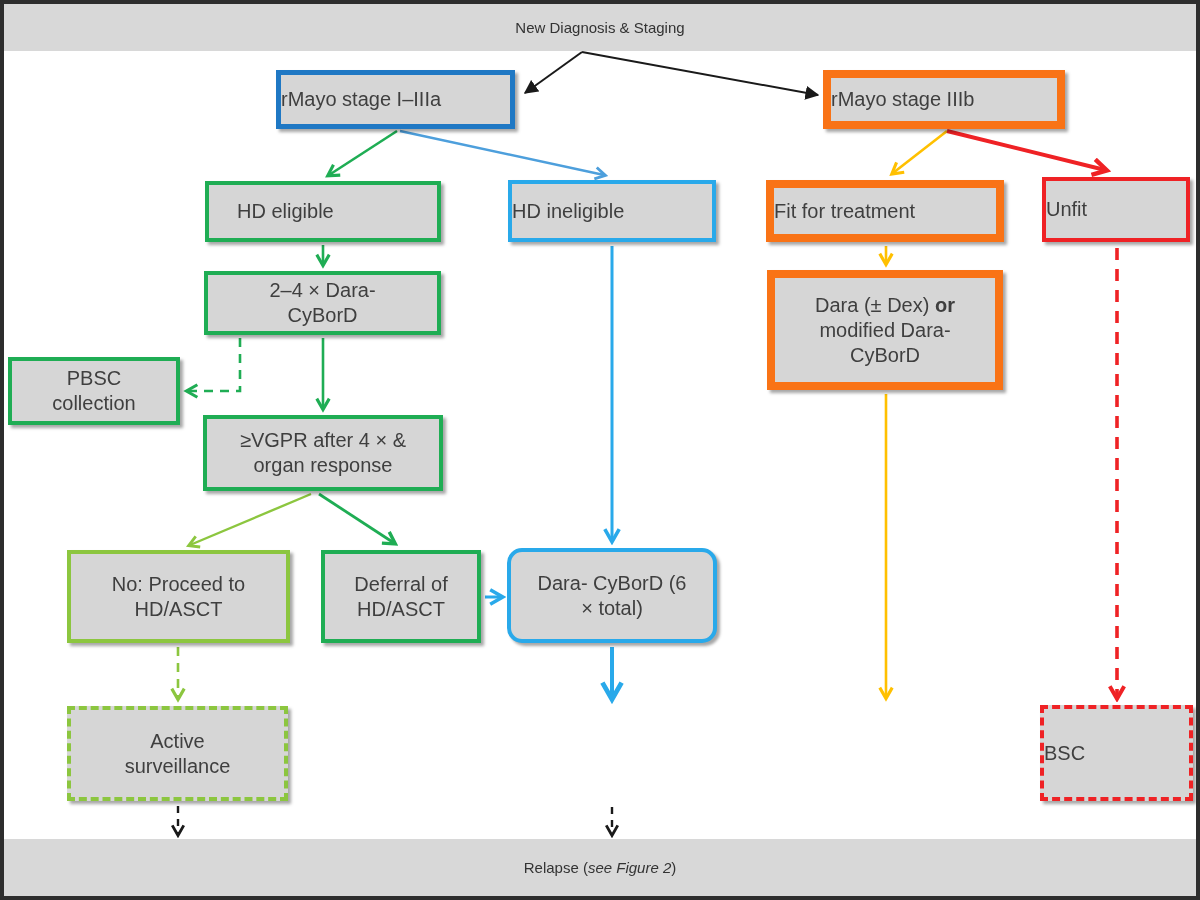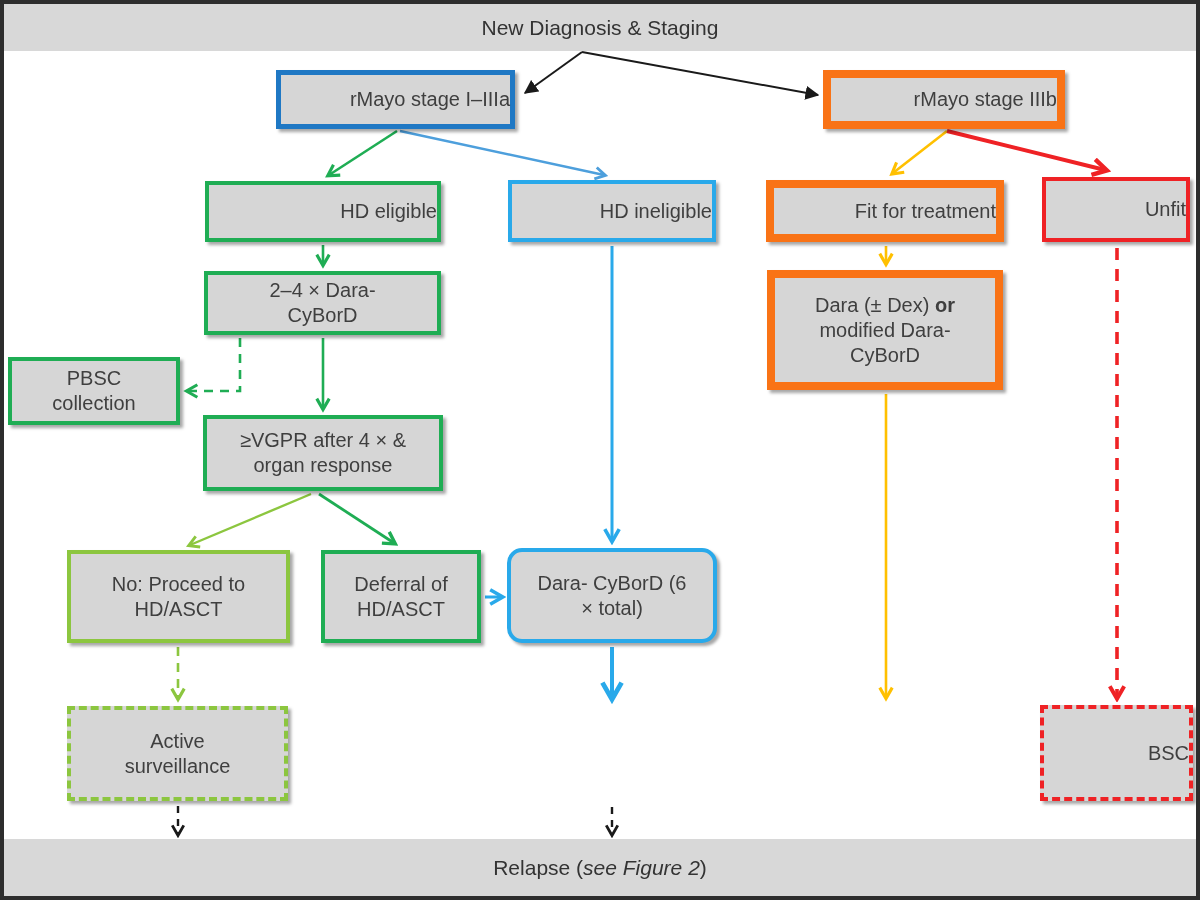--- a/index.html
+++ b/index.html
@@ -14,41 +14,41 @@
     position:absolute;inset:0;
     border:4px solid #2d2d2d;
     pointer-events:none;
     z-index:30;
   }
   .banner{
     position:absolute;left:4px;right:4px;
     background:#d8d8d8;
     display:flex;align-items:center;justify-content:center;
     color:#333333;
-    font-size:21px;
+    font-size:15px;
     z-index:5;
   }
   #banner-top{top:4px;height:47px;}
   #banner-bottom{bottom:4px;height:57px;}
   svg#arrows{position:absolute;left:0;top:0;z-index:8;}
   .node{
     position:absolute;
     background:#d6d6d6;
     box-shadow:3px 3px 3px rgba(0,0,0,0.35);
-    display:flex;align-items:center;justify-content:flex-end;
+    display:flex;align-items:center;justify-content:flex-start;
     text-align:center;
     color:#3f3f3f;
     font-size:20px;
     line-height:1.25;
     box-sizing:border-box;
     z-index:10;
   }
   .b-blue   {border:5px solid #1f78c4;}
   .b-cyan   {border:4px solid #29a9ea;}
-  .b-green  {border:4px solid #1fad54;}
+  .b-green  {border:4px solid #1fad54;padding-left:28px;}
   .b-lgreen {border:4px solid #8cc63f;}
   .b-yellow {border:8px solid #f97316;}
   .b-red    {border:4px solid #ef2225;}
   .b-lgreen-dash{border:4px dashed #8cc63f;}
   .b-red-dash   {border:4px dashed #ef2225;}
 
   
   #n-stage1a    {left:276px;top:70px;width:239px;height:59px;}
   #n-stage3b    {left:823px;top:70px;width:242px;height:59px;}
   #n-hdeligible {left:205px;top:181px;width:236px;height:61px;}

